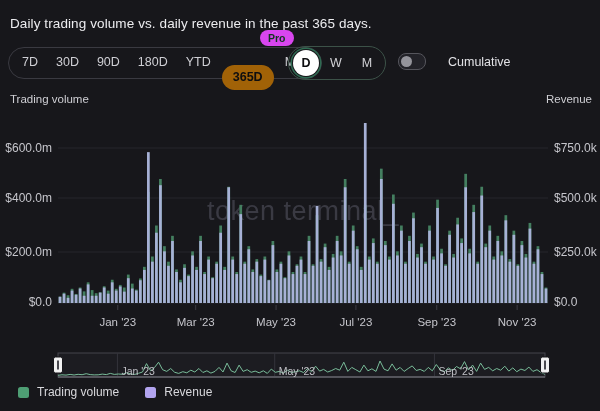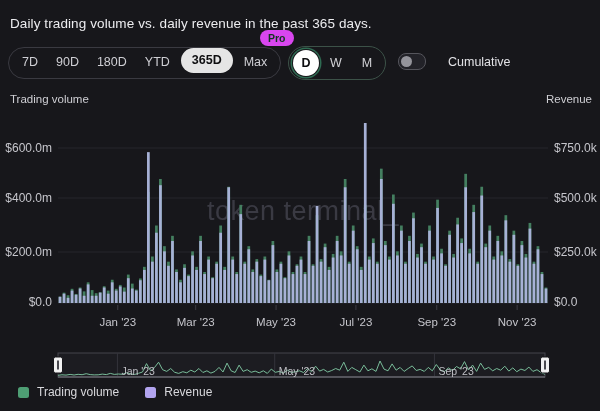--- a/index.html
+++ b/index.html
@@ -16,22 +16,22 @@
   
   .range-group{
     position:absolute;left:8px;top:47px;height:30px;
     display:inline-flex;align-items:flex-start;
     border:1px solid #3a3a41;border-radius:16px;padding:0 4px;
   }
   .range-item{
     padding:0 9px;font-size:12.5px;color:#cfcfd4;cursor:pointer;line-height:28px;
   }
   .range-item.selected{
-    background:#e5e5e5;color:#0e0e10;font-weight:700;
-    border-radius:13px;line-height:25px;height:25px;padding:0 11px;margin:0 2px;
+    background:#a16207;color:#0e0e10;font-weight:700;
+    border-radius:13px;line-height:25px;height:25px;padding:0 11px;margin:17px 2px;
   }
   .pro-badge{
     position:absolute;left:260px;top:30px;z-index:3;
     background:#d946ef;color:#10351f;font-size:10.5px;font-weight:700;
     padding:2px 8px;border-radius:9px;
   }
   .dwm-group{
     position:absolute;left:288px;top:46px;height:32px;
     display:inline-flex;align-items:center;
     border:1px solid #3c5248;border-radius:17px;padding:0 3px;
@@ -69,20 +69,21 @@
   .legend-swatch{width:11px;height:11px;border-radius:2.5px;}
   .legend-label{font-size:12px;color:#d8d8dc;}
 </style>
 </head>
 <body>
 
 <div class="title">Daily trading volume vs. daily revenue in the past 365 days.</div>
 
 <div class="range-group">
   <span class="range-item">7D</span>
+  <span class="range-item">30D</span>
   <span class="range-item">90D</span>
   <span class="range-item">180D</span>
   <span class="range-item">YTD</span>
   <span class="range-item selected">365D</span>
   <span class="range-item">Max</span>
 </div>
 <div class="pro-badge">Pro</div>
 
 <div class="dwm-group">
   <span class="dwm-item selected">D</span>

